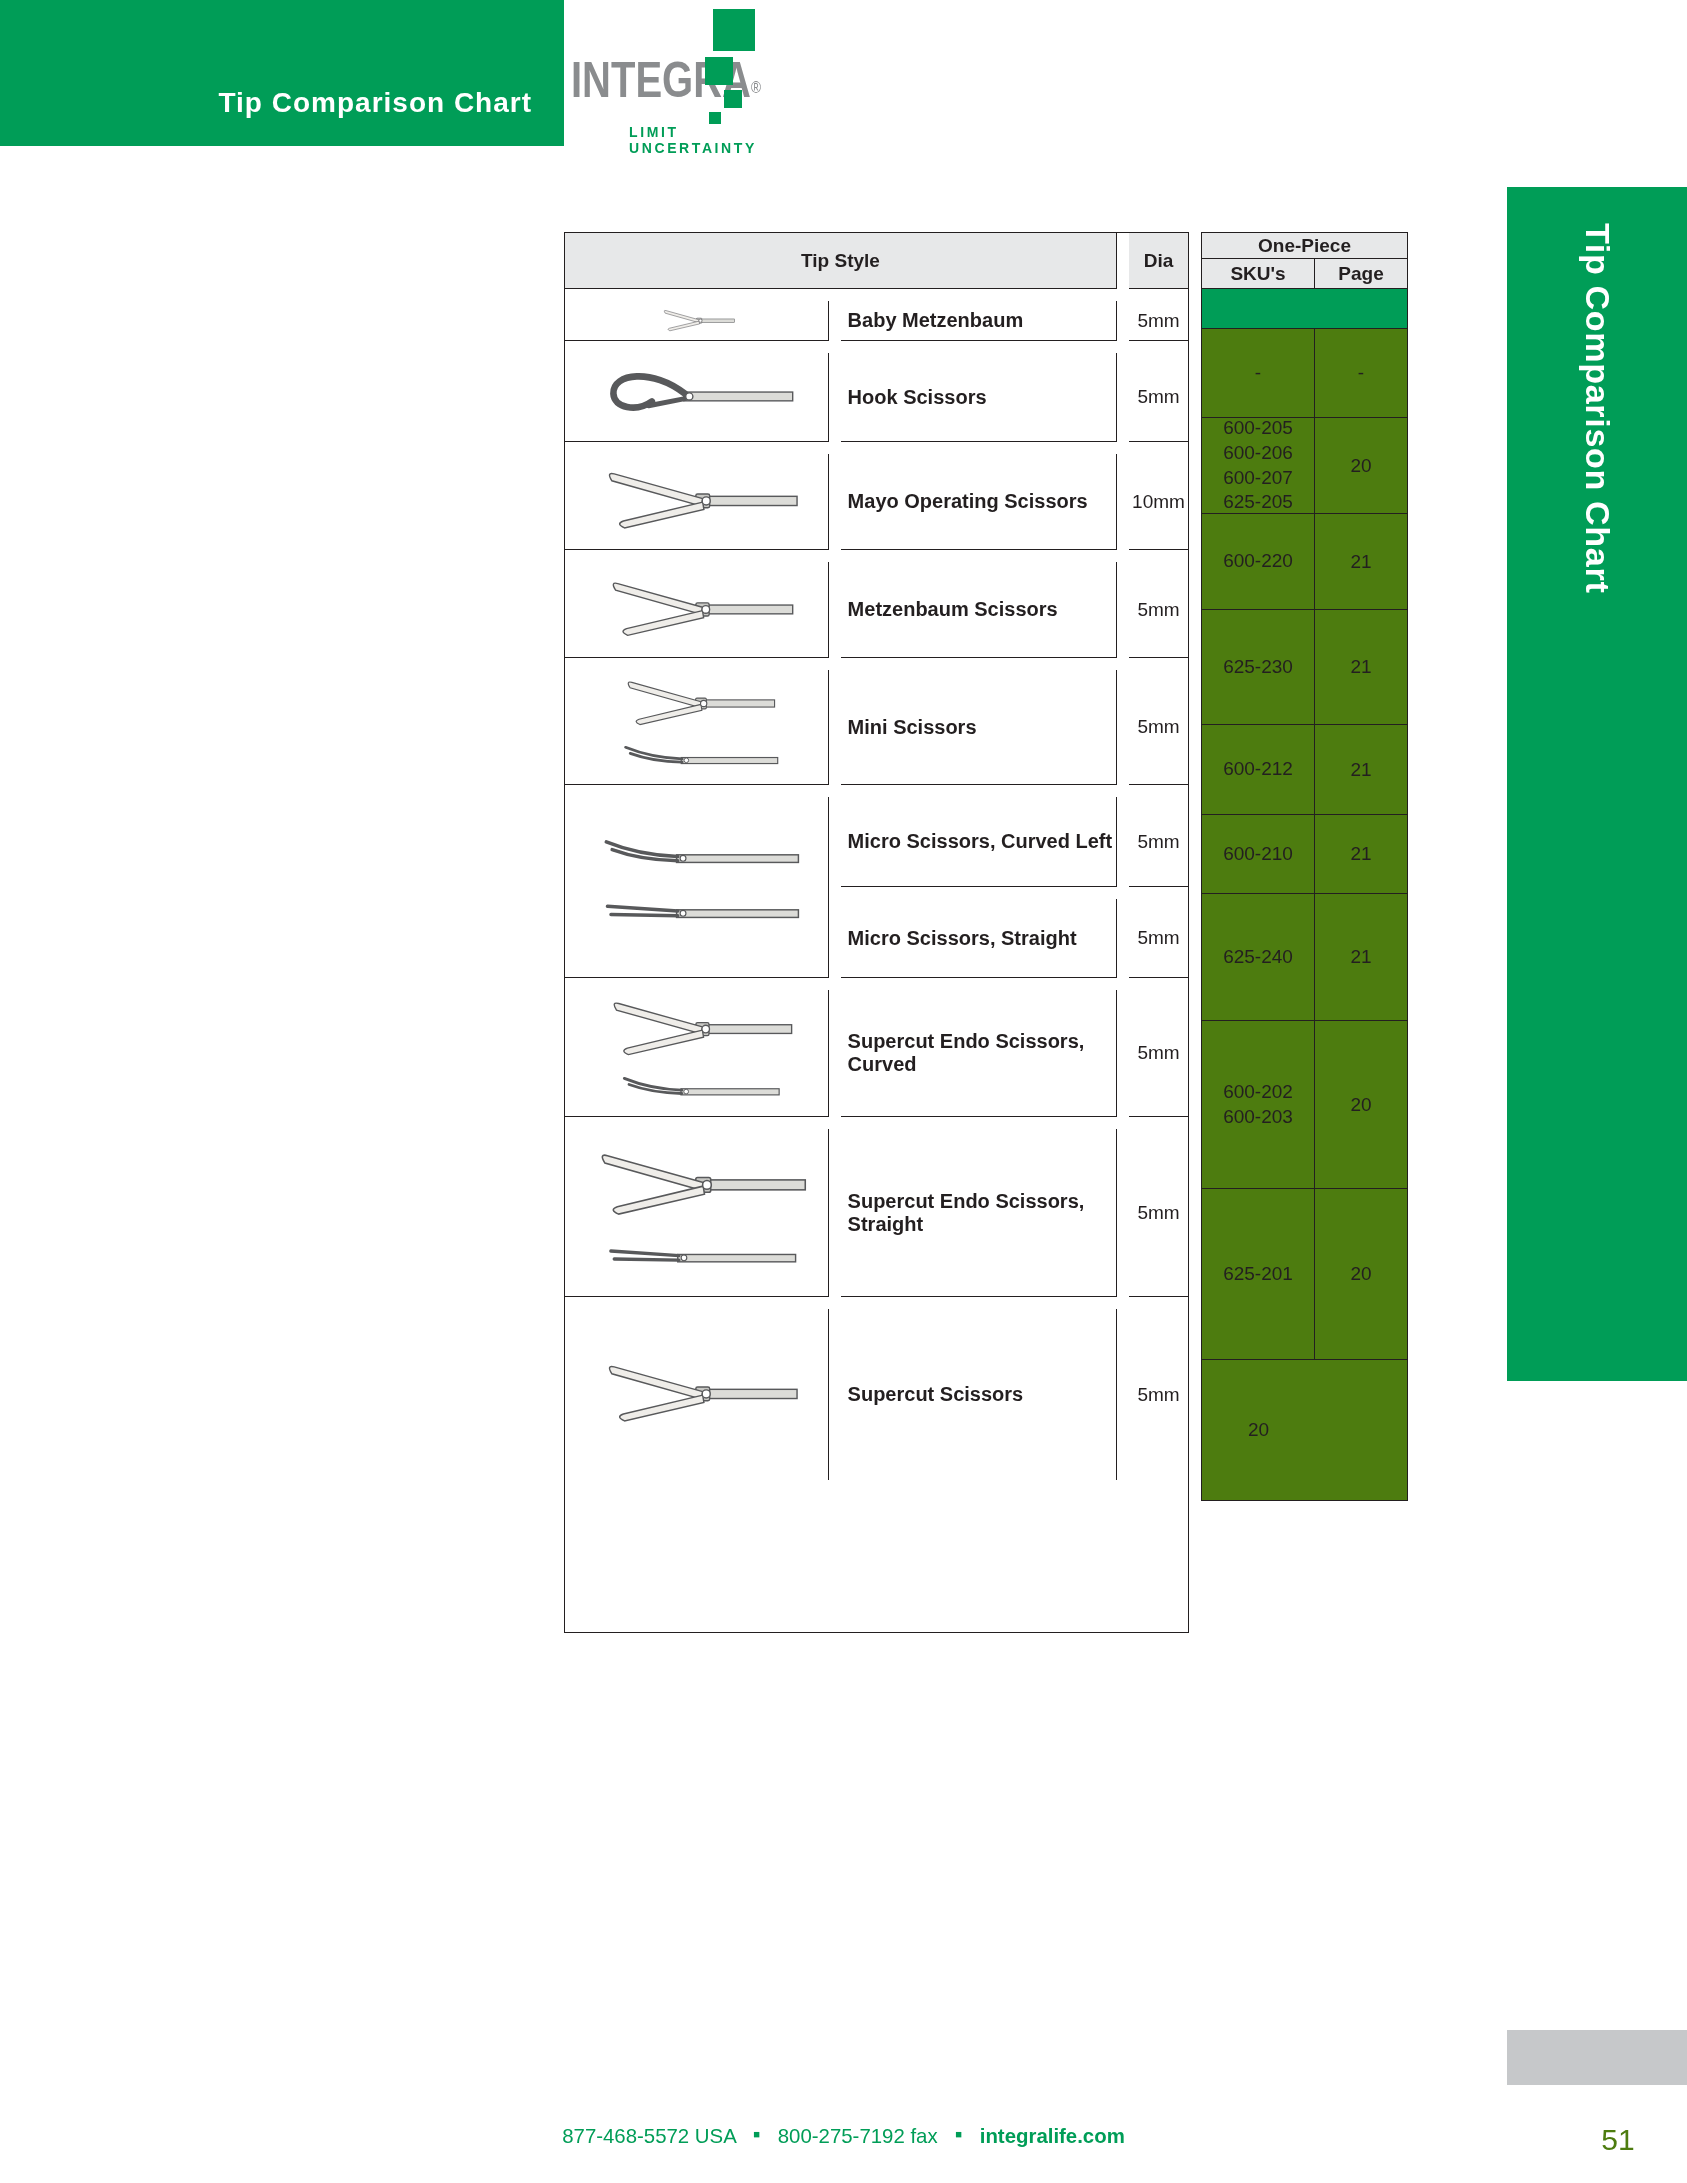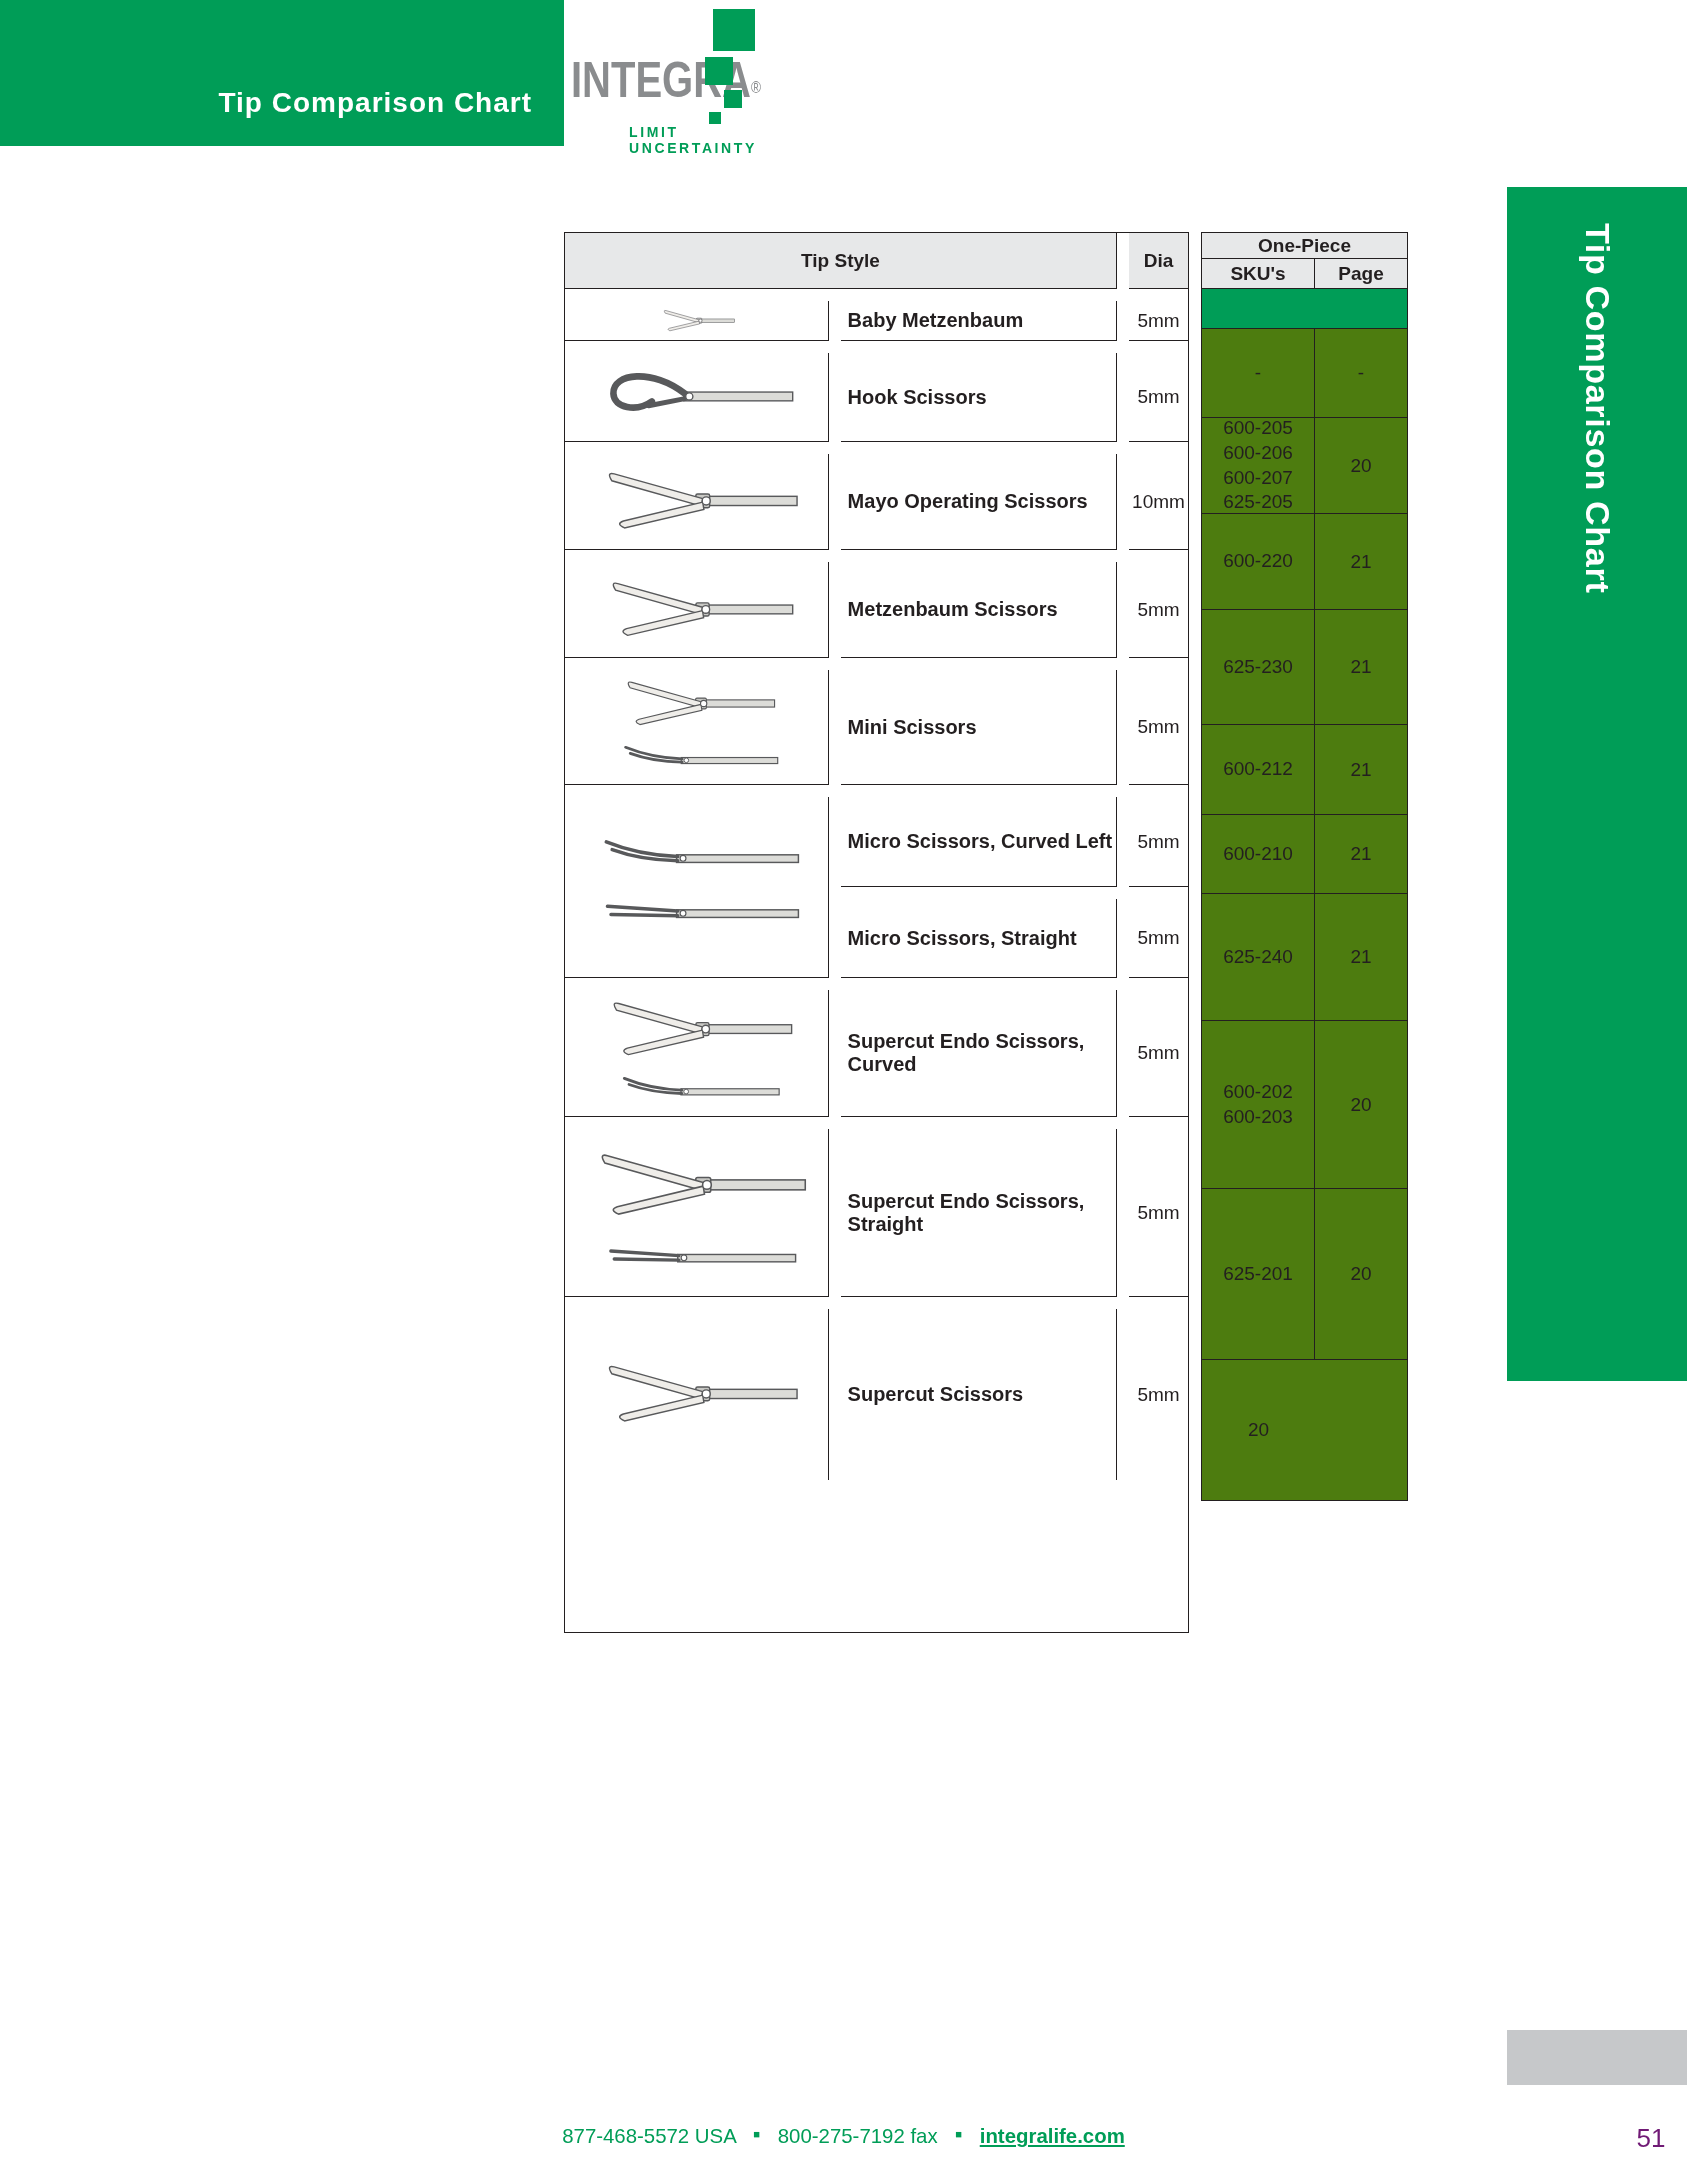--- a/index.html
+++ b/index.html
@@ -74,24 +74,24 @@
   .sku-cell{white-space:pre-line;text-align:center;line-height:1.3;font-size:19px;}
   .page-cell{font-size:19px;}
   .img-cell{flex-direction:column;gap:14.5px;padding:6.6px 0;}
   .illus{display:block;}
   
   .footer{
     position:absolute;left:0;right:0;top:2125px;text-align:center;
     color:#009D57;font-size:20.4px;
   }
   .footer .sep{font-size:11.2px;vertical-align:4.6px;margin:0 12px;}
-  .footer .site{font-weight:700;text-decoration:underline;}
+  .footer .site{font-weight:700;}
   .page-number{
     position:absolute;left:1598px;top:2123px;width:40px;text-align:center;
-    color:#701a75;font-size:26px;margin-left:33px;
+    color:#4d7c0f;font-size:30px;
   }
 </style>
 </head>
 <body>
 
 <svg width="0" height="0" style="position:absolute">
   <defs>
     <g id="g-open">
       <rect x="178" y="51" width="176" height="16" fill="#dcdcd8" stroke="#58595b" stroke-width="2.5"></rect>
       <rect x="178" y="47" width="24" height="24" rx="3" fill="#c9c9c5" stroke="#58595b" stroke-width="2.5"></rect>

